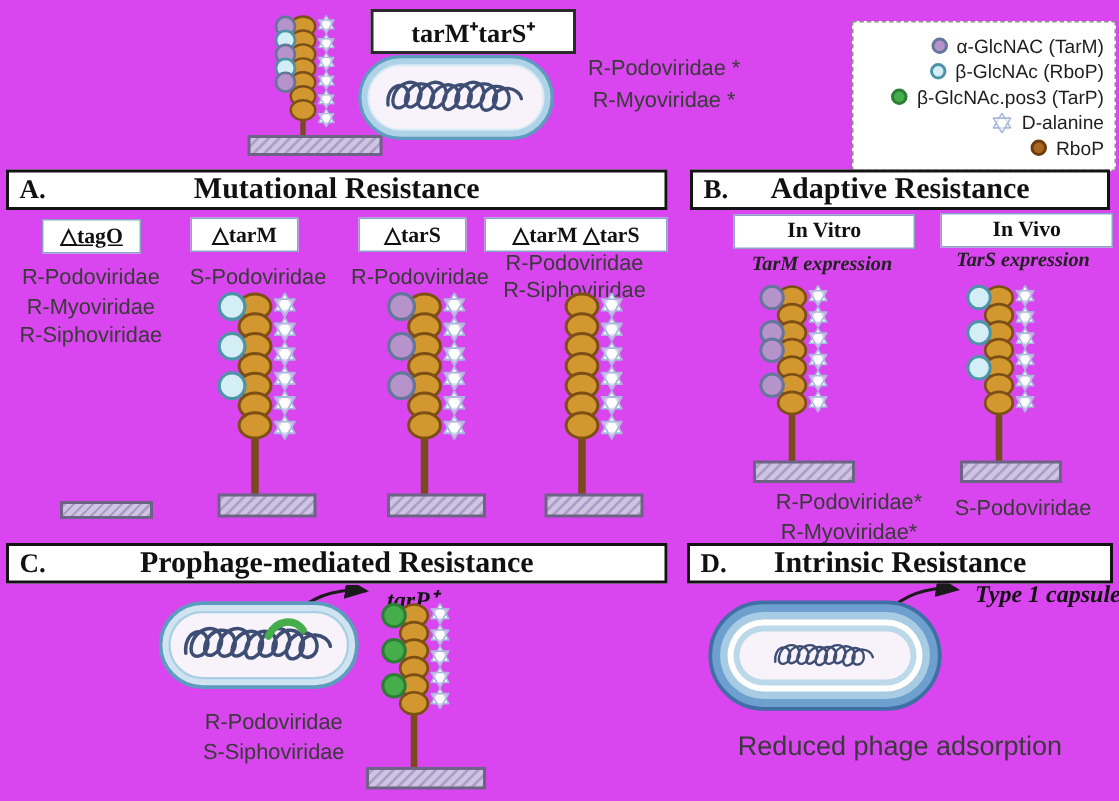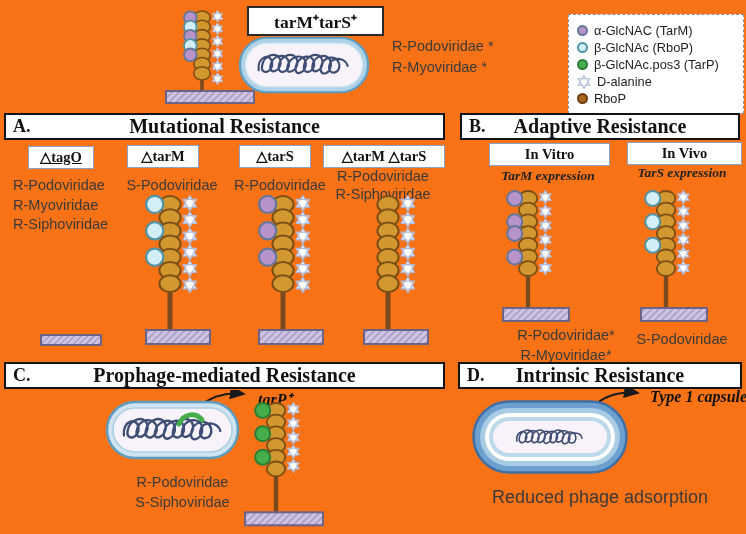--- a/index.html
+++ b/index.html
@@ -1,42 +1,42 @@
 <!DOCTYPE html>
 <html style="--c-bead: #d2972e; --c-star: #a9b8dc; --c-dna: #3e4d73; --c-stalk: #7a4a1e; --c-purple: #b793cb; --c-cyan: #d3eff5; --c-green: #45ad49; --c-rbopl: #aa6620;"><head>
 <meta charset="utf-8">
 <style>
   html,body{margin:0;padding:0;background:#fff;}
-  .fig{position:relative;width:746px;height:534px;background:#f97316;
+  .fig{position:relative;width:746px;height:534px;background:#d946ef;
        font-family:"Liberation Sans",sans-serif;overflow:hidden;color:#333;}
   .abs{position:absolute;}
   .defs{position:absolute;width:0;height:0;}
   
   .panelhead{position:absolute;height:23px;border:2px solid #131313;background:#fff;
              display:flex;align-items:center;justify-content:center;}
   .panelhead .letter{position:absolute;left:7px;top:1px;
              font:bold 18px "Liberation Serif",serif;color:#111;}
   .panelhead .ptitle{font:bold 20px "Liberation Serif",serif;color:#111;white-space:nowrap;}
   
   .mutbox{position:absolute;border:1.6px solid #8aa3c8;background:#fff;height:21px;
           display:flex;align-items:center;justify-content:center;
           font:bold 14.5px "Liberation Serif",serif;color:#111;white-space:nowrap;}
   
   .phen{position:absolute;font-size:14.5px;line-height:19.5px;color:#3a3a3a;text-align:center;}
-  .phen.left{text-align:left;}
+  .phen.left{text-align:center;}
   .ital{position:absolute;font:italic 600 13.5px "Liberation Serif",serif;color:#222;text-align:center;}
   .genelabel{position:absolute;font:italic bold 16px "Liberation Serif",serif;color:#111;white-space:nowrap;}
   
   .genobox{position:absolute;left:247px;top:6px;width:133px;height:26px;border:2px solid #2a2a2a;
            background:#fff;display:flex;align-items:center;justify-content:center;
            font:bold 17.5px "Liberation Serif",serif;color:#111;}
   
   .legend{position:absolute;left:568px;top:14px;width:176px;border:1.5px dashed #909090;
           background:#fff;padding:7px 7px 6px 8px;box-sizing:border-box;}
-  .lrow{display:flex;align-items:center;gap:6px;height:17px;font-size:12.8px;color:#1e1e1e;white-space:nowrap;}
+  .lrow{display:flex;align-items:center;gap:6px;height:17px;font-size:12.8px;color:#1e1e1e;white-space:nowrap;justify-content:flex-end;}
   .dot{width:11px;height:11px;border-radius:50%;box-sizing:border-box;flex:0 0 auto;}
   .dot.purple{background:var(--c-purple);border:2px solid #64779b;}
   .dot.cyan{background:var(--c-cyan);border:2px solid #4e93a7;}
   .dot.green{background:var(--c-green);border:2px solid #2c7d36;}
   .dot.brown{background:var(--c-rbopl);border:2px solid #6b3d0f;}
   .staricon{width:14px;height:14px;flex:0 0 auto;}
   
   .membrane-bar{position:absolute;border:2px solid #6d6387;box-sizing:border-box;
      background:repeating-linear-gradient(135deg,#ab9ec6 0 1.5px,#cfc5e2 1.5px 4.5px);}
   .wta{position:absolute;}

